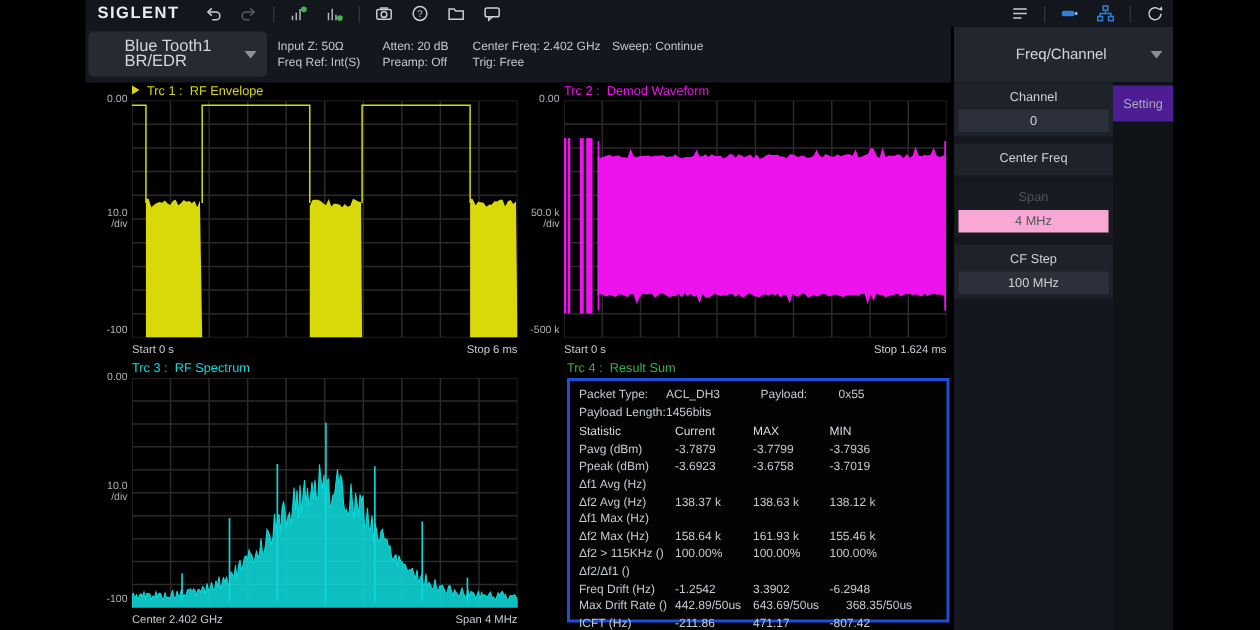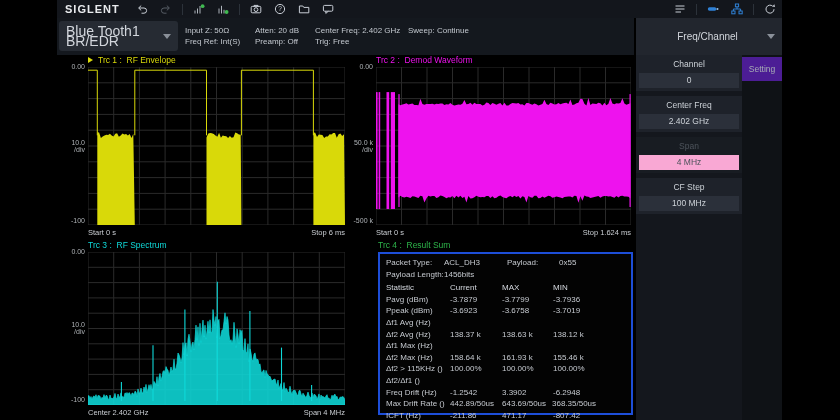--- a/index.html
+++ b/index.html
@@ -11,21 +11,21 @@
   .brand{font-size:11px;font-weight:bold;letter-spacing:1px;color:#e9ebee;margin:0 10px 0 8px;}
   .icon-row{display:flex;align-items:center;height:18px;}
   .icon{width:14px;height:14px;display:flex;align-items:center;justify-content:center;margin:0 5px;}
   .icon svg{display:block;}
   .vsep{width:1px;height:11px;background:#2c323a;margin:0 4px;}
   .tb-spacer{flex:1;}
   
   .modebar{position:absolute;left:57px;top:18px;width:577px;height:37px;background:#14181e;}
   .mode-select{position:absolute;left:2px;top:3px;width:119px;height:30px;background:#262b33;
                border-radius:3px;display:flex;align-items:center;}
-  .mode-text{padding-left:7px;font-size:14px;line-height:10.5px;flex:1;color:#d2d6dc;}
+  .mode-text{padding-left:24px;font-size:11px;line-height:10.5px;flex:1;color:#d2d6dc;}
   .caret{width:0;height:0;border-left:4px solid transparent;border-right:4px solid transparent;
          border-top:5px solid #8a9099;margin-right:7px;}
   .sb-field{position:absolute;top:7px;font-size:8px;line-height:11px;color:#c3c8cf;white-space:pre;}
   
   .side-header{position:absolute;left:636px;top:18px;width:146px;height:37px;background:#22262e;
                display:flex;align-items:center;}
   .side-header .hd-label{flex:1;text-align:center;font-size:10px;color:#d2d6dc;padding-left:12px;}
   .side-panel{position:absolute;left:636px;top:55px;width:146px;height:365px;background:#101318;}
   .controls-col{position:absolute;left:0;top:0;width:106px;height:365px;background:#14171d;}
   .ctl-section{margin:0 0 5px 0;background:#1e222a;padding-bottom:3px;}
@@ -168,21 +168,20 @@
   </div>
 
   <div class="side-panel">
     <div class="controls-col" id="panel-controls">
         <div class="ctl-section">
           <div class="ctl-label">Channel</div>
           <div class="ctl-value">0</div>
         </div>
         <div class="ctl-section">
           <div class="ctl-label">Center Freq</div>
-          <div class="ctl-value">2.402 GHz</div>
         </div>
         <div class="ctl-section disabled">
           <div class="ctl-label">Span</div>
           <div class="ctl-value">4 MHz</div>
         </div>
         <div class="ctl-section">
           <div class="ctl-label">CF Step</div>
           <div class="ctl-value">100 MHz</div>
         </div>
       </div>
@@ -265,18 +264,18 @@
         <div class="t-row hdr"><span class="t-cell" style="left: 6px;">Statistic</span><span class="t-cell" style="left: 70px;">Current</span><span class="t-cell" style="left: 122px;">MAX</span><span class="t-cell" style="left: 173px;">MIN</span></div>
         <div class="t-row"><span class="t-cell" style="left: 6px;">Pavg (dBm)</span><span class="t-cell" style="left: 70px;">-3.7879</span><span class="t-cell" style="left: 122px;">-3.7799</span><span class="t-cell" style="left: 173px;">-3.7936</span></div>
         <div class="t-row"><span class="t-cell" style="left: 6px;">Ppeak (dBm)</span><span class="t-cell" style="left: 70px;">-3.6923</span><span class="t-cell" style="left: 122px;">-3.6758</span><span class="t-cell" style="left: 173px;">-3.7019</span></div>
         <div class="t-row"><span class="t-cell" style="left: 6px;">Δf1 Avg (Hz)</span><span class="t-cell" style="left: 70px;"></span><span class="t-cell" style="left: 122px;"></span><span class="t-cell" style="left: 173px;"></span></div>
         <div class="t-row"><span class="t-cell" style="left: 6px;">Δf2 Avg (Hz)</span><span class="t-cell" style="left: 70px;">138.37 k</span><span class="t-cell" style="left: 122px;">138.63 k</span><span class="t-cell" style="left: 173px;">138.12 k</span></div>
         <div class="t-row"><span class="t-cell" style="left: 6px;">Δf1 Max (Hz)</span><span class="t-cell" style="left: 70px;"></span><span class="t-cell" style="left: 122px;"></span><span class="t-cell" style="left: 173px;"></span></div>
         <div class="t-row"><span class="t-cell" style="left: 6px;">Δf2 Max (Hz)</span><span class="t-cell" style="left: 70px;">158.64 k</span><span class="t-cell" style="left: 122px;">161.93 k</span><span class="t-cell" style="left: 173px;">155.46 k</span></div>
         <div class="t-row"><span class="t-cell" style="left: 6px;">Δf2 &gt; 115KHz ()</span><span class="t-cell" style="left: 70px;">100.00%</span><span class="t-cell" style="left: 122px;">100.00%</span><span class="t-cell" style="left: 173px;">100.00%</span></div>
         <div class="t-row"><span class="t-cell" style="left: 6px;">Δf2/Δf1 ()</span><span class="t-cell" style="left: 70px;"></span><span class="t-cell" style="left: 122px;"></span><span class="t-cell" style="left: 173px;"></span></div>
         <div class="t-row"><span class="t-cell" style="left: 6px;">Freq Drift (Hz)</span><span class="t-cell" style="left: 70px;">-1.2542</span><span class="t-cell" style="left: 122px;">3.3902</span><span class="t-cell" style="left: 173px;">-6.2948</span></div>
-        <div class="t-row"><span class="t-cell" style="left: 6px;">Max Drift Rate ()</span><span class="t-cell" style="left: 70px;">442.89/50us</span><span class="t-cell" style="left: 122px;">643.69/50us</span><span class="t-cell" style="left: 172px;">368.35/50us</span></div>
+        <div class="t-row"><span class="t-cell" style="left: 6px;">Max Drift Rate ()</span><span class="t-cell" style="left: 70px;">442.89/50us</span><span class="t-cell" style="left: 122px;">643.69/50us</span><span class="t-cell" style="left: 184px;">368.35/50us</span></div>
         <div class="t-row"><span class="t-cell" style="left: 6px;">ICFT (Hz)</span><span class="t-cell" style="left: 70px;">-211.86</span><span class="t-cell" style="left: 122px;">471.17</span><span class="t-cell" style="left: 173px;">-807.42</span></div>
       </div>
   </div>
 
 </div>
 
 </body></html>

